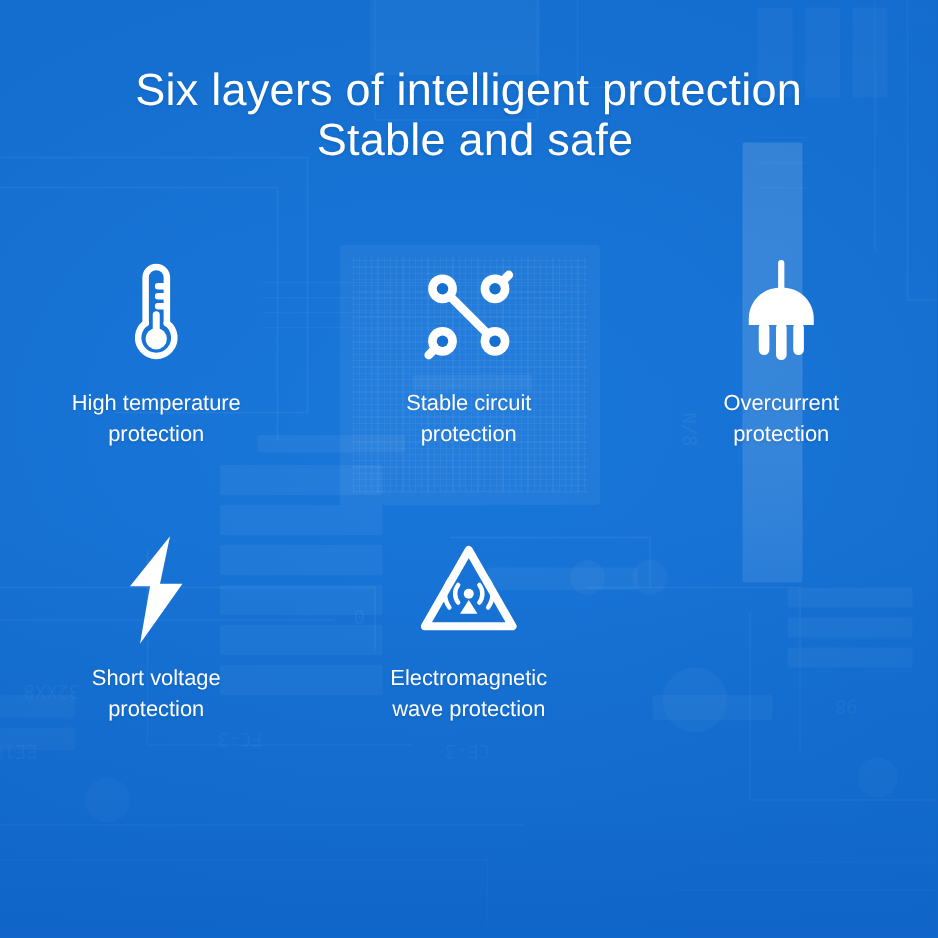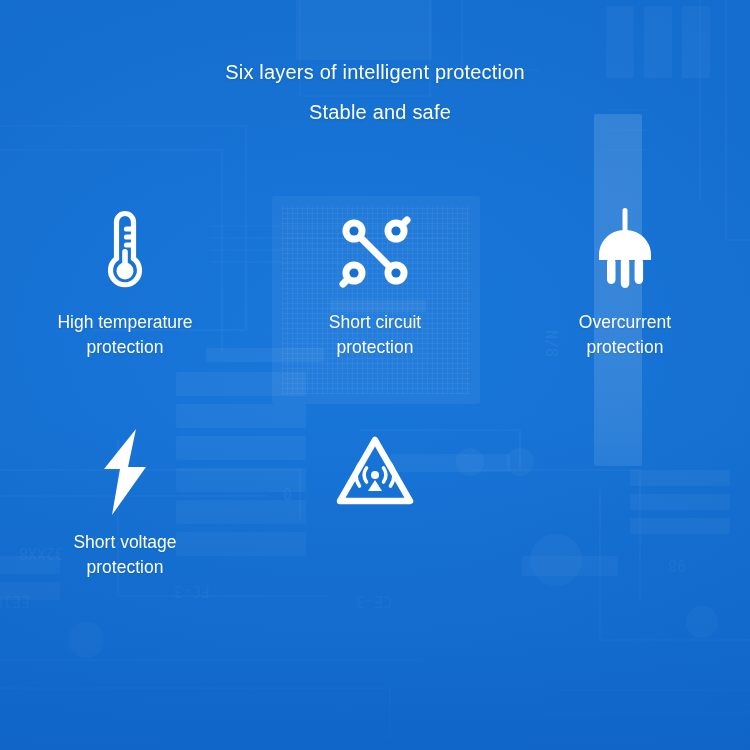--- a/index.html
+++ b/index.html
@@ -66,38 +66,39 @@
   }
 
   
   .headline {
     position: absolute;
     left: 0;
     top: 52px;
     width: 750px;
     text-align: center;
     color: #ffffff;
-    font-size: 20px;
+    font-size: 36px;
     line-height: 40px;
     font-weight: 400;
     letter-spacing: 0.2px;
     text-shadow: 0 1px 3px rgba(0,0,0,0.12);
   }
   .headline .l2 { display: block; padding-left: 10px; }
 
   
   .grid {
     position: absolute;
     left: 0;
     top: 206px;
     width: 750px;
   }
   .row {
     display: flex;
     width: 750px;
+    align-items: flex-end;
   }
   .row-2 { margin-top: 66px; }
   .cell {
     width: 250px;
     display: flex;
     flex-direction: column;
     align-items: center;
   }
   .icon-wrap {
     height: 92px;
@@ -235,21 +236,21 @@
             </g>
             <g fill="#1570d1">
               <circle cx="19" cy="19" r="4.6"></circle>
               <circle cx="61" cy="19" r="4.6"></circle>
               <circle cx="19" cy="61" r="4.6"></circle>
               <circle cx="61" cy="61" r="4.6"></circle>
             </g>
           </svg>
         </div>
         <div class="cell-label">
-          <span>Short circuit</span><br>
+          <span>Stable circuit</span><br>
           <span>protection</span>
         </div>
       </div>
 
       <div class="cell">
         <div class="icon-wrap">
           <svg width="72" height="88" viewBox="0 0 72 88">
             <g fill="#ffffff">
               <rect x="33.5" y="0" width="5" height="30" rx="2.5"></rect>
               <path d="M36 22 c16 0 26 12 26 25 v5 H10 v-5 c0 -13 10 -25 26 -25 z"></path>
@@ -290,18 +291,22 @@
               <circle cx="40" cy="40" r="4"></circle>
             </g>
             <g fill="none" stroke="#ffffff" stroke-width="3.6" stroke-linecap="round">
               <path d="M31.5 33 a11.5 11.5 0 0 0 0 14"></path>
               <path d="M24.5 29 a19 19 0 0 0 0 22"></path>
               <path d="M48.5 33 a11.5 11.5 0 0 1 0 14"></path>
               <path d="M55.5 29 a19 19 0 0 1 0 22"></path>
             </g>
           </svg>
         </div>
+        <div class="cell-label">
+          <span>Electromagnetic</span><br>
+          <span>wave protection</span>
+        </div>
       </div>
 
 
     </div>
   </div>
 </div>
 
 </body></html>

